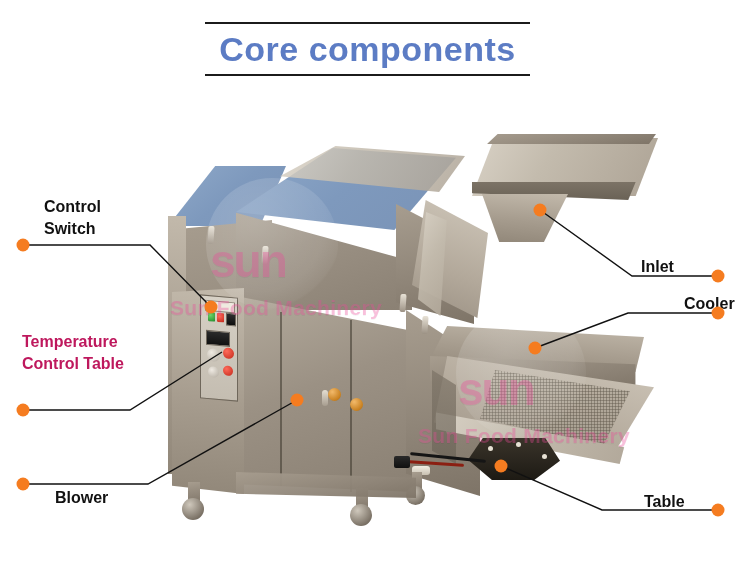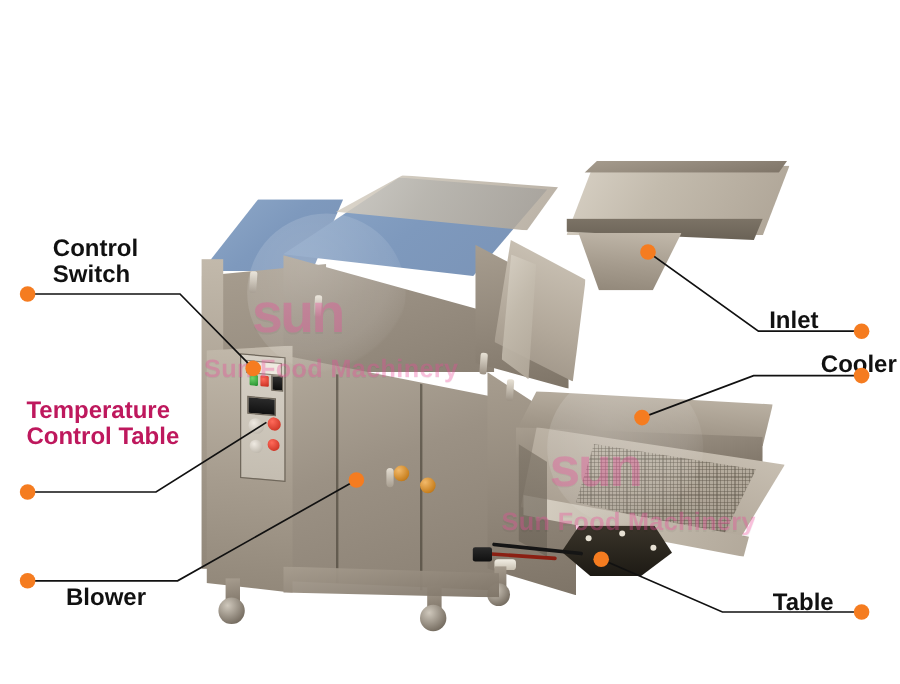--- a/index.html
+++ b/index.html
@@ -39,21 +39,21 @@
     letter-spacing: 0.5px;
     line-height: 48px;
     padding: 1px 0 1px 0;
     white-space: nowrap;
   }
 
   
   .callout {
     position: absolute;
     color: #111111;
-    font-size: 20px;
+    font-size: 16px;
     font-weight: 700;
     line-height: 22px;
     white-space: pre-line;
   }
   .callout.right-side { text-align: left; }
 
   
   .dot {
     position: absolute;
     width: 13px;
@@ -140,20 +140,25 @@
       repeating-linear-gradient(90deg, rgba(80,72,60,.45) 0 1px, rgba(0,0,0,0) 1px 3px),
       linear-gradient(180deg,#b9b0a2,#a49b8d);
   }
   .cable { background:#151515; border-radius: 2px; }
 </style>
 </head>
 <body>
 
 <div id="stage" style="background: rgb(255, 255, 255);">
 
+  <div class="title-wrap">
+    <div class="title-rule" style="background: rgb(27, 27, 27);"></div>
+    <div class="title-text" style="color: rgb(92, 124, 196);">Core components</div>
+    <div class="title-rule" style="background: rgb(27, 27, 27);"></div>
+  </div>
 
   <div id="photo">
 
     <div class="pc bluish" style="left:18px; top:46px; width:118px; height:60px;
                 clip-path: polygon(40% 0%, 100% 0%, 78% 100%, 0% 100%);"></div>
     <div class="pc steel-b" style="left:18px; top:100px; width:104px; height:250px;
                 clip-path: polygon(0% 4%, 100% 0%, 100% 96%, 0% 100%);"></div>
     <div class="pc steel-c" style="left:18px; top:96px; width:18px; height:258px;"></div>
 
     <div class="pc bluish" style="left:86px; top:28px; width:220px; height:82px;

